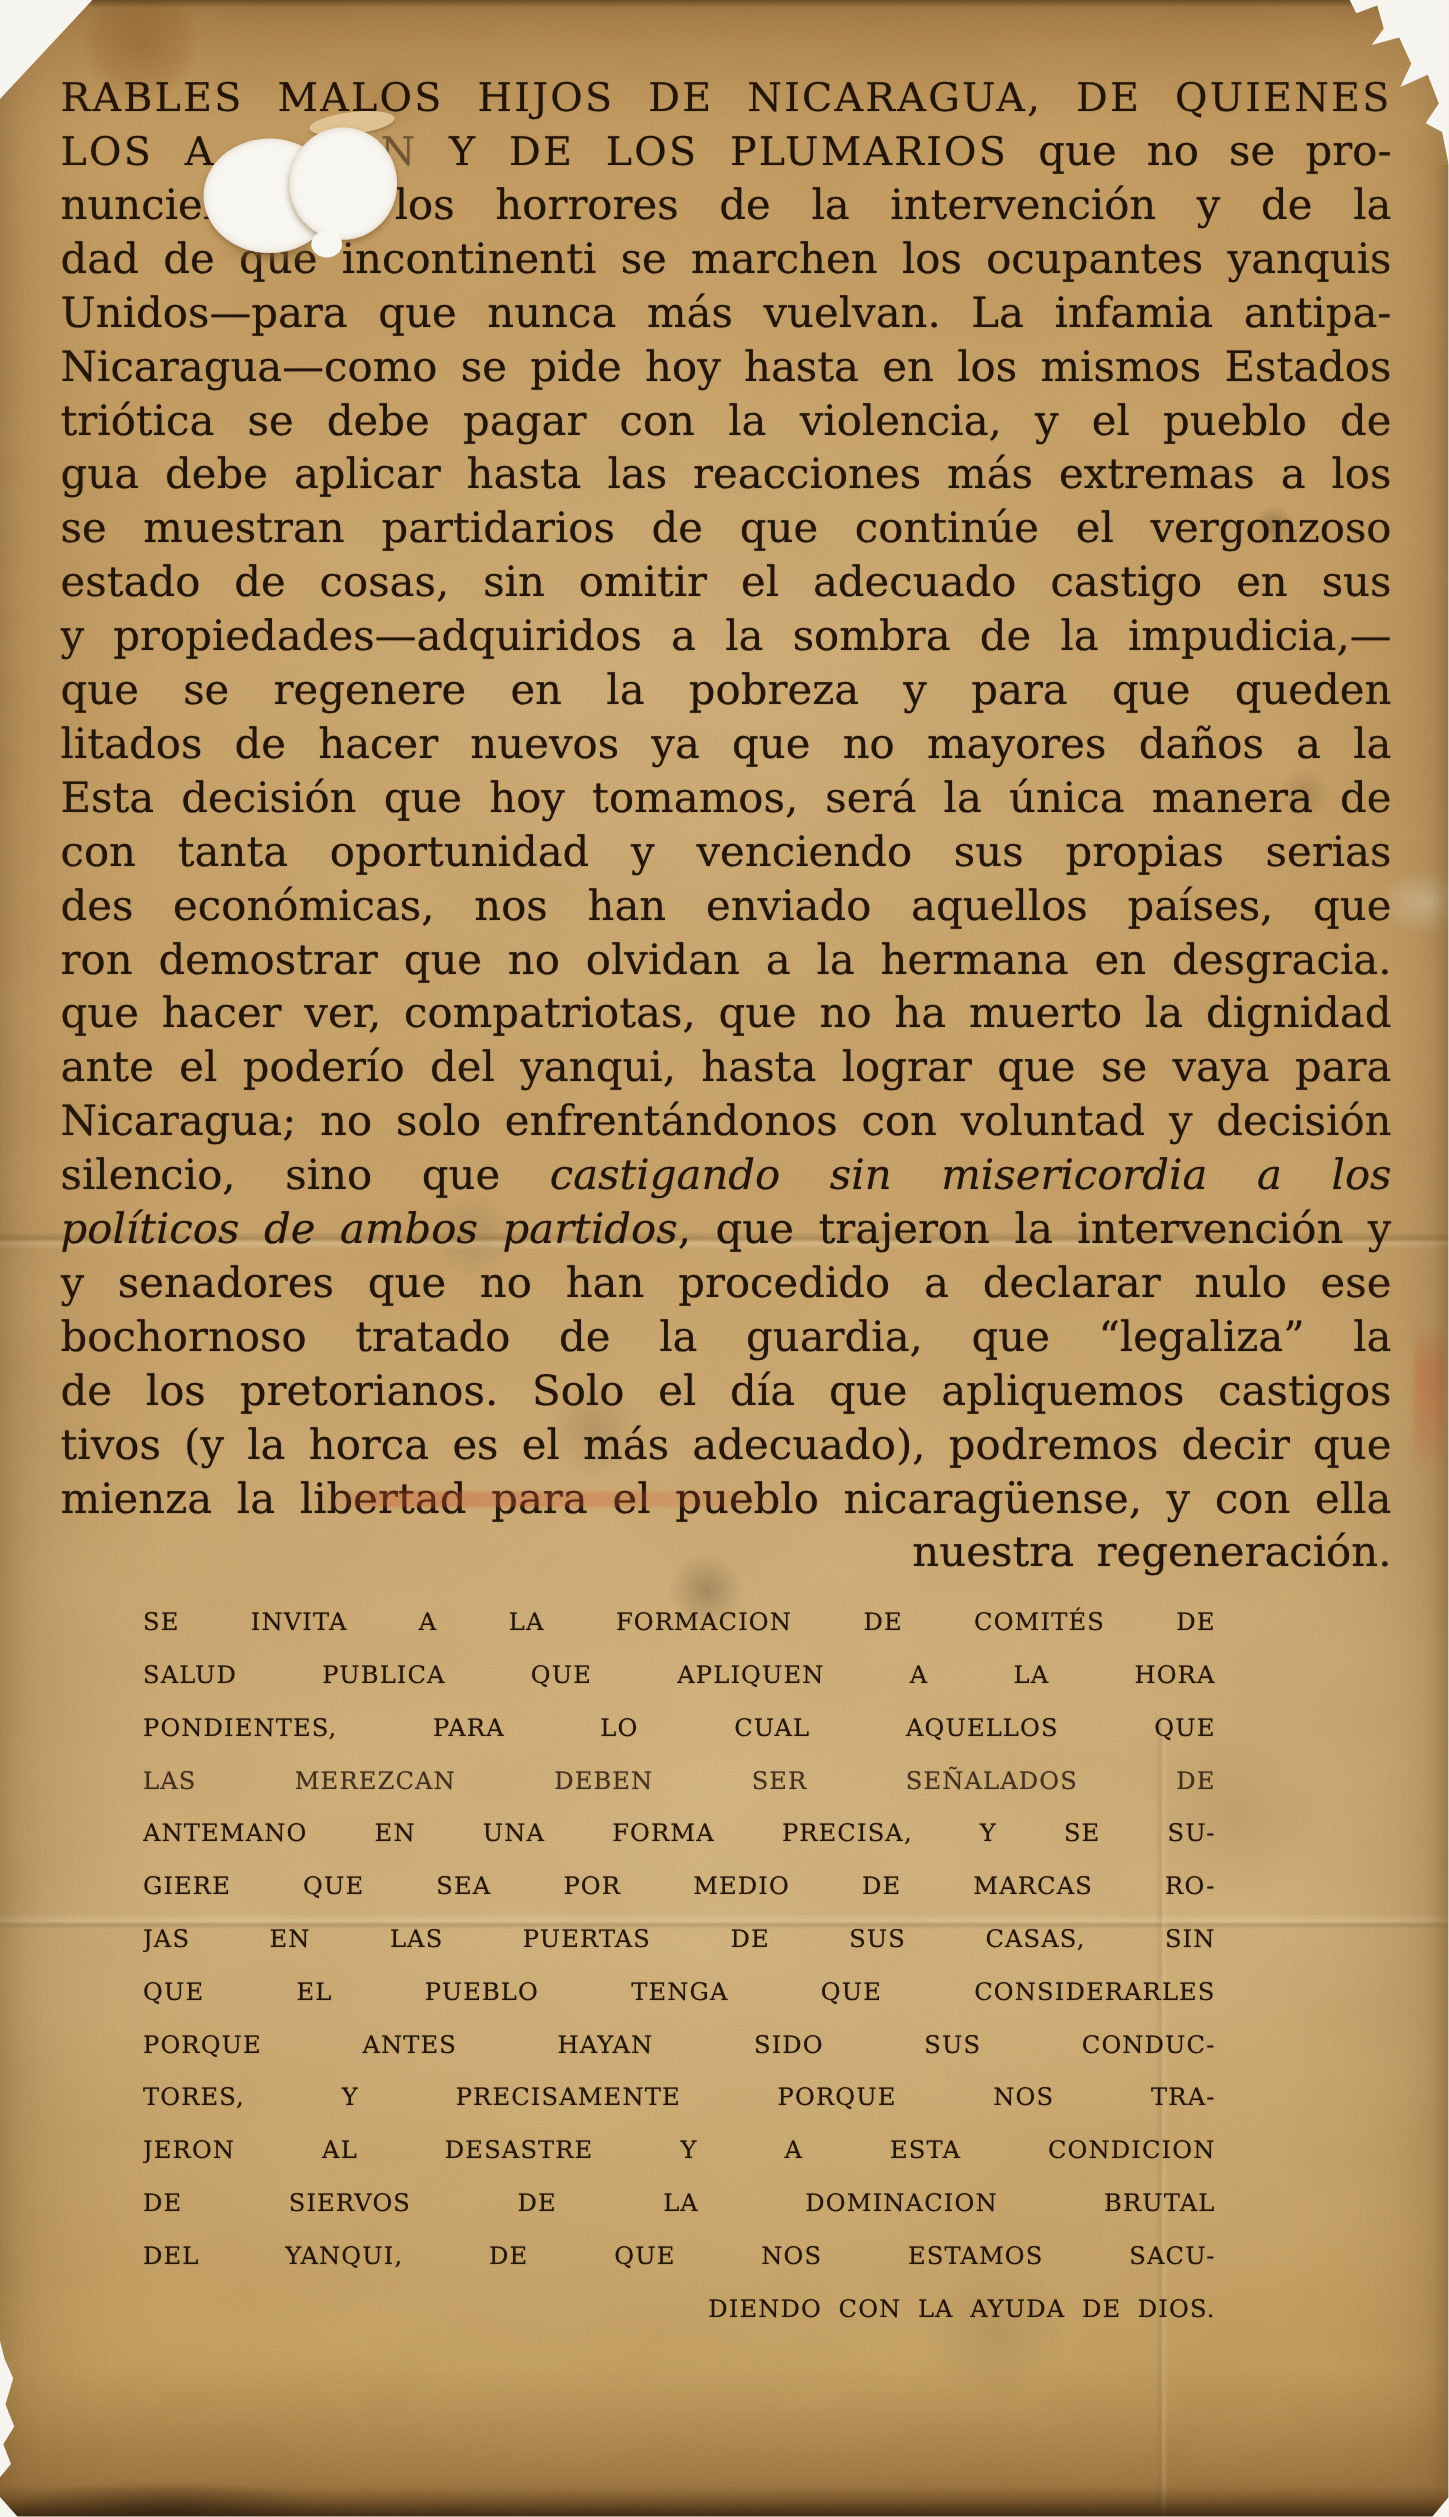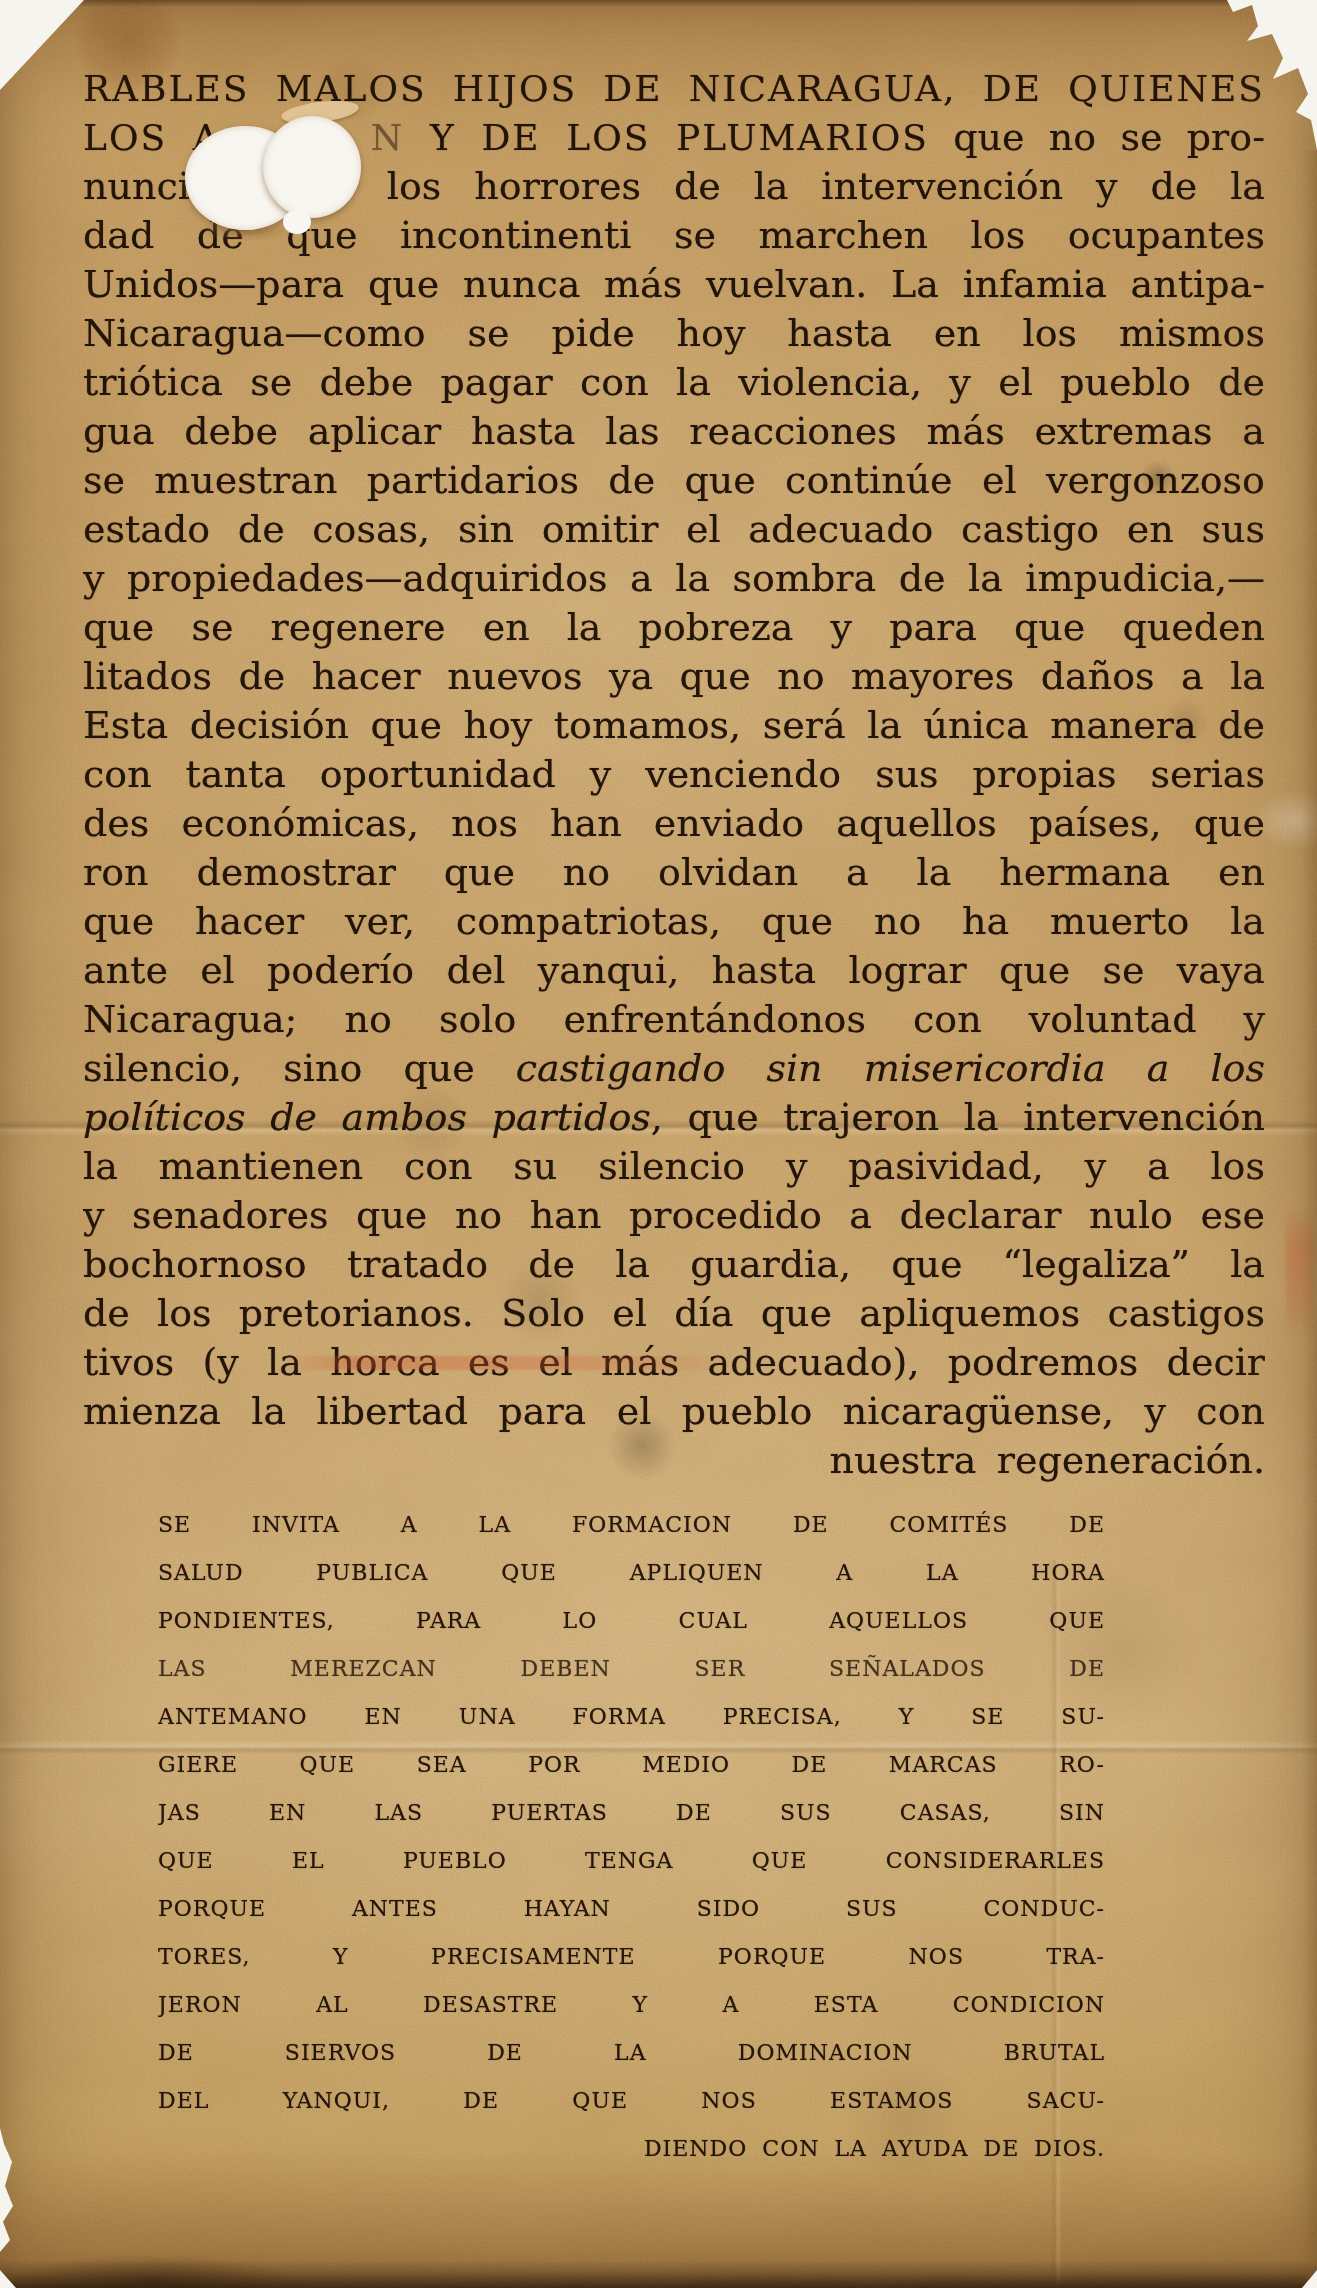--- a/index.html
+++ b/index.html
@@ -32,21 +32,21 @@
     radial-gradient(ellipse 60px 40px at 1298px 820px, rgba(246,236,214,0.55), transparent 75%),
     radial-gradient(ellipse 180px 34px at 150px 2282px, rgba(30,18,8,0.55), transparent 80%);}
   .crease{position:absolute;pointer-events:none;z-index:2;}
   .crease-h1{left:0;right:0;top:1120px;height:16px;
     background:linear-gradient(180deg,transparent,rgba(110,80,40,0.28) 38%,rgba(238,219,178,0.45) 62%,transparent);}
   .crease-h2{left:0;right:0;top:1740px;height:14px;
     background:linear-gradient(180deg,transparent,rgba(235,216,176,0.55) 45%,rgba(110,80,40,0.20) 70%,transparent);}
   .crease-v1{top:1560px;bottom:0;left:1050px;width:12px;
     background:linear-gradient(90deg,transparent,rgba(120,90,45,0.15) 40%,rgba(232,212,172,0.28) 65%,transparent);}
   
-  .text-block{position:absolute;inset:0;z-index:3;mix-blend-mode:multiply;padding-left:28px;}
+  .text-block{position:absolute;inset:0;z-index:3;mix-blend-mode:multiply;}
   .para-body{margin:64px 52px 0 55px;}
   .para-body .line{height:49px;line-height:49px;font-size:38px;word-spacing:0.22em;}
   .para-caps{margin:16px 212px 0 130px;}
   .para-caps .line{height:48px;line-height:48px;font-size:22px;letter-spacing:1px;word-spacing:0.32em;}
   .line{overflow:hidden;text-align:justify;text-align-last:justify;
     text-shadow:0 0 1px rgba(45,28,12,0.55);}
   .line:not(.align-left)::after{content:"";display:inline-block;width:100%;height:0;}
   .line.align-left{text-align:right;text-align-last:auto;}
   .line.faded{opacity:0.82;}
   .seg.caps{font-size:36px;letter-spacing:2px;}
@@ -108,21 +108,20 @@
           <div class="line"><span class="seg lower">litados de hacer nuevos ya que no mayores daños a la patria.</span></div>
           <div class="line"><span class="seg lower">Esta decisión que hoy tomamos, será la única manera de mos-</span></div>
           <div class="line"><span class="seg lower">con tanta oportunidad y venciendo sus propias serias dificulta-</span></div>
           <div class="line"><span class="seg lower">des económicas, nos han enviado aquellos países, que supie-</span></div>
           <div class="line"><span class="seg lower">ron demostrar que no olvidan a la hermana en desgracia.  Hay</span></div>
           <div class="line"><span class="seg lower">que hacer ver, compatriotas, que no ha muerto la dignidad en</span></div>
           <div class="line"><span class="seg lower">ante el poderío del yanqui, hasta lograr que se vaya para</span></div>
           <div class="line"><span class="seg lower">Nicaragua; no solo enfrentándonos con voluntad y decisión</span></div>
           <div class="line"><span class="seg lower">silencio, sino que </span><span class="seg italic">castigando sin misericordia a los dirigentes</span></div>
           <div class="line"><span class="seg italic">políticos de ambos partidos</span><span class="seg lower">, que trajeron la intervención y que</span></div>
-          <div class="line"><span class="seg lower">la mantienen con su silencio y pasividad, y a los diputados</span></div>
           <div class="line"><span class="seg lower">y senadores que no han procedido a declarar nulo ese indigno y</span></div>
           <div class="line"><span class="seg lower">bochornoso tratado de la guardia, que “legaliza” la iniquidad</span></div>
           <div class="line"><span class="seg lower">de los pretorianos.  Solo el día que apliquemos castigos defini-</span></div>
           <div class="line"><span class="seg lower">tivos (y la horca es el más adecuado), podremos decir que co-</span></div>
           <div class="line"><span class="seg lower">mienza la libertad para el pueblo nicaragüense, y con ella</span></div>
           <div class="line align-left"><span class="seg lower">nuestra regeneración.</span></div>
         </div>
         <div class="para-caps">
           <div class="line"><span class="seg lower">SE INVITA A LA FORMACION DE COMITÉS DE</span></div>
           <div class="line"><span class="seg lower">SALUD PUBLICA QUE APLIQUEN A LA HORA</span></div>

